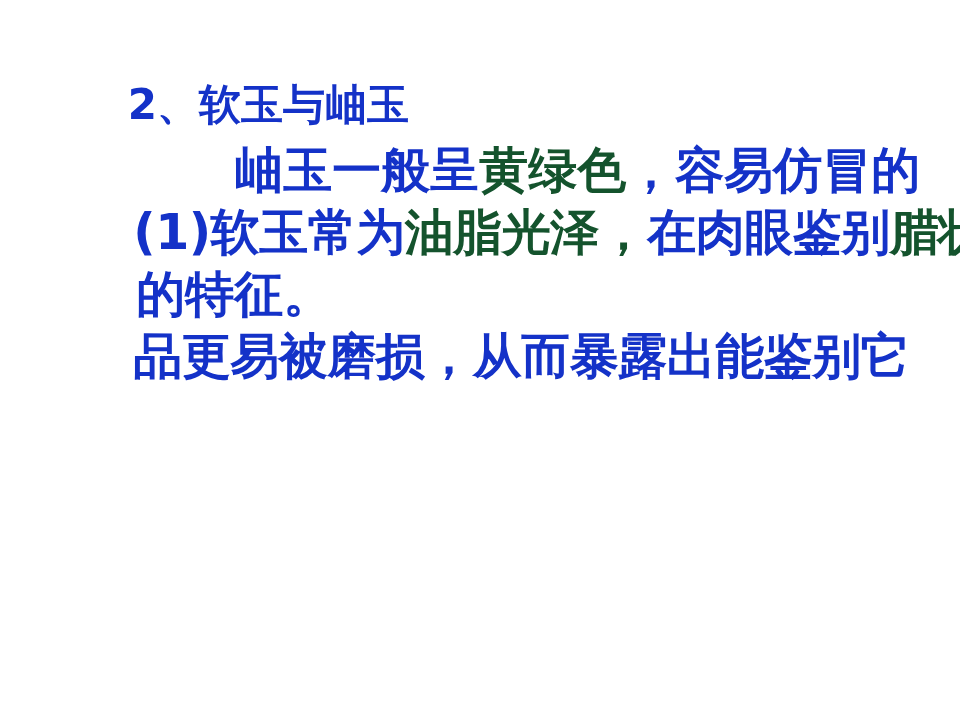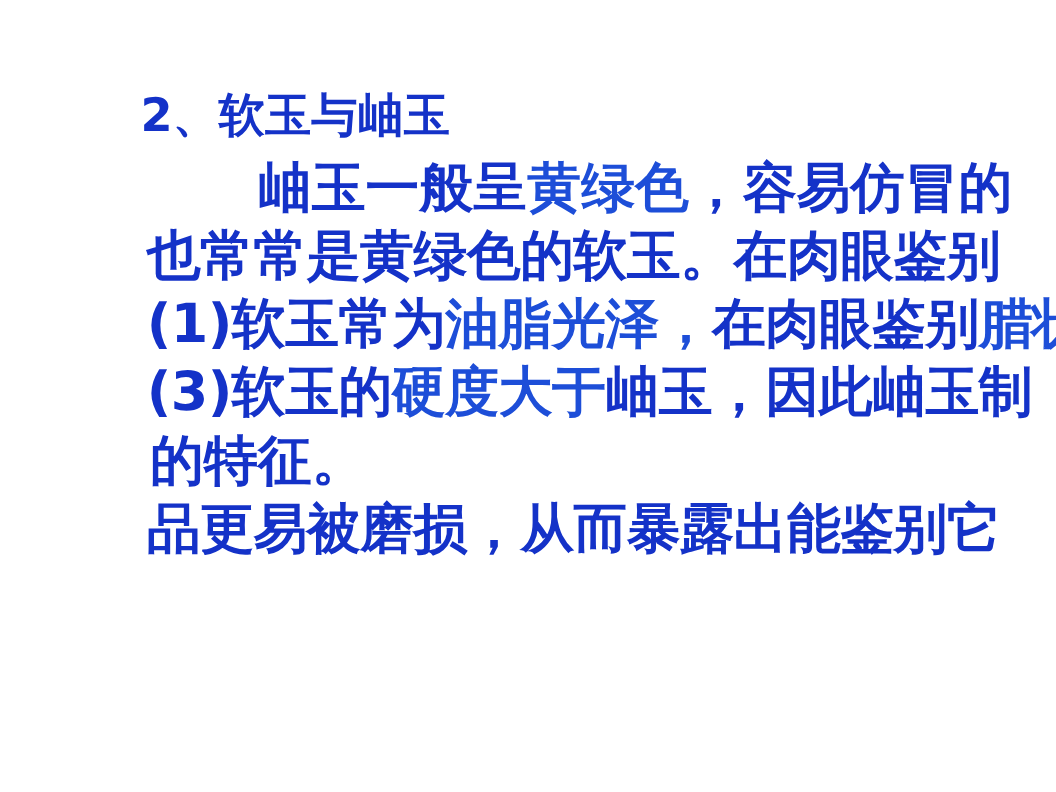--- a/index.html
+++ b/index.html
@@ -46,21 +46,21 @@
   }
 
   
   .line-body {
     font-size: 49px;
     line-height: 62px;
     height: 62px;
   }
 
   .red {
-    color: #1d4ed8;
+    color: #14532d;
   }
 
   .blue {
     color: #1432C8;
   }
 
   
   .tight {
     letter-spacing: -0.5px;
   }
@@ -73,34 +73,28 @@
   <div class="text-body">
 
     <div class="line line-title">
       <span class="blue">2、软玉与岫玉</span>
     </div>
 
     <div class="line line-body">
       <span class="blue">　　岫玉一般呈</span><span class="red">黄绿色</span><span class="blue">，容易仿冒的</span>
     </div>
 
-    <div class="line line-body tight">
-      <span class="blue">也常常是黄绿色的软玉。在肉眼鉴别</span>
-    </div>
 
 
     <div class="line line-body tight">
       <span class="blue">(1)</span><span class="blue">软玉常为</span><span class="red">油脂光泽，</span><span class="blue">在肉眼鉴别</span><span class="red">腊状</span>
     </div>
 
 
 
-    <div class="line line-body tight">
-      <span class="blue">(3)</span><span class="blue">软玉的</span><span class="red">硬度大于</span><span class="blue">岫玉，因此岫玉制</span>
-    </div>
 
     <div class="line line-body">
       <span class="blue">的特征。</span>
     </div>
 
     <div class="line line-body tight">
       <span class="blue">品更易被磨损，从而暴露出能鉴别它</span>
     </div>
 
   </div>

